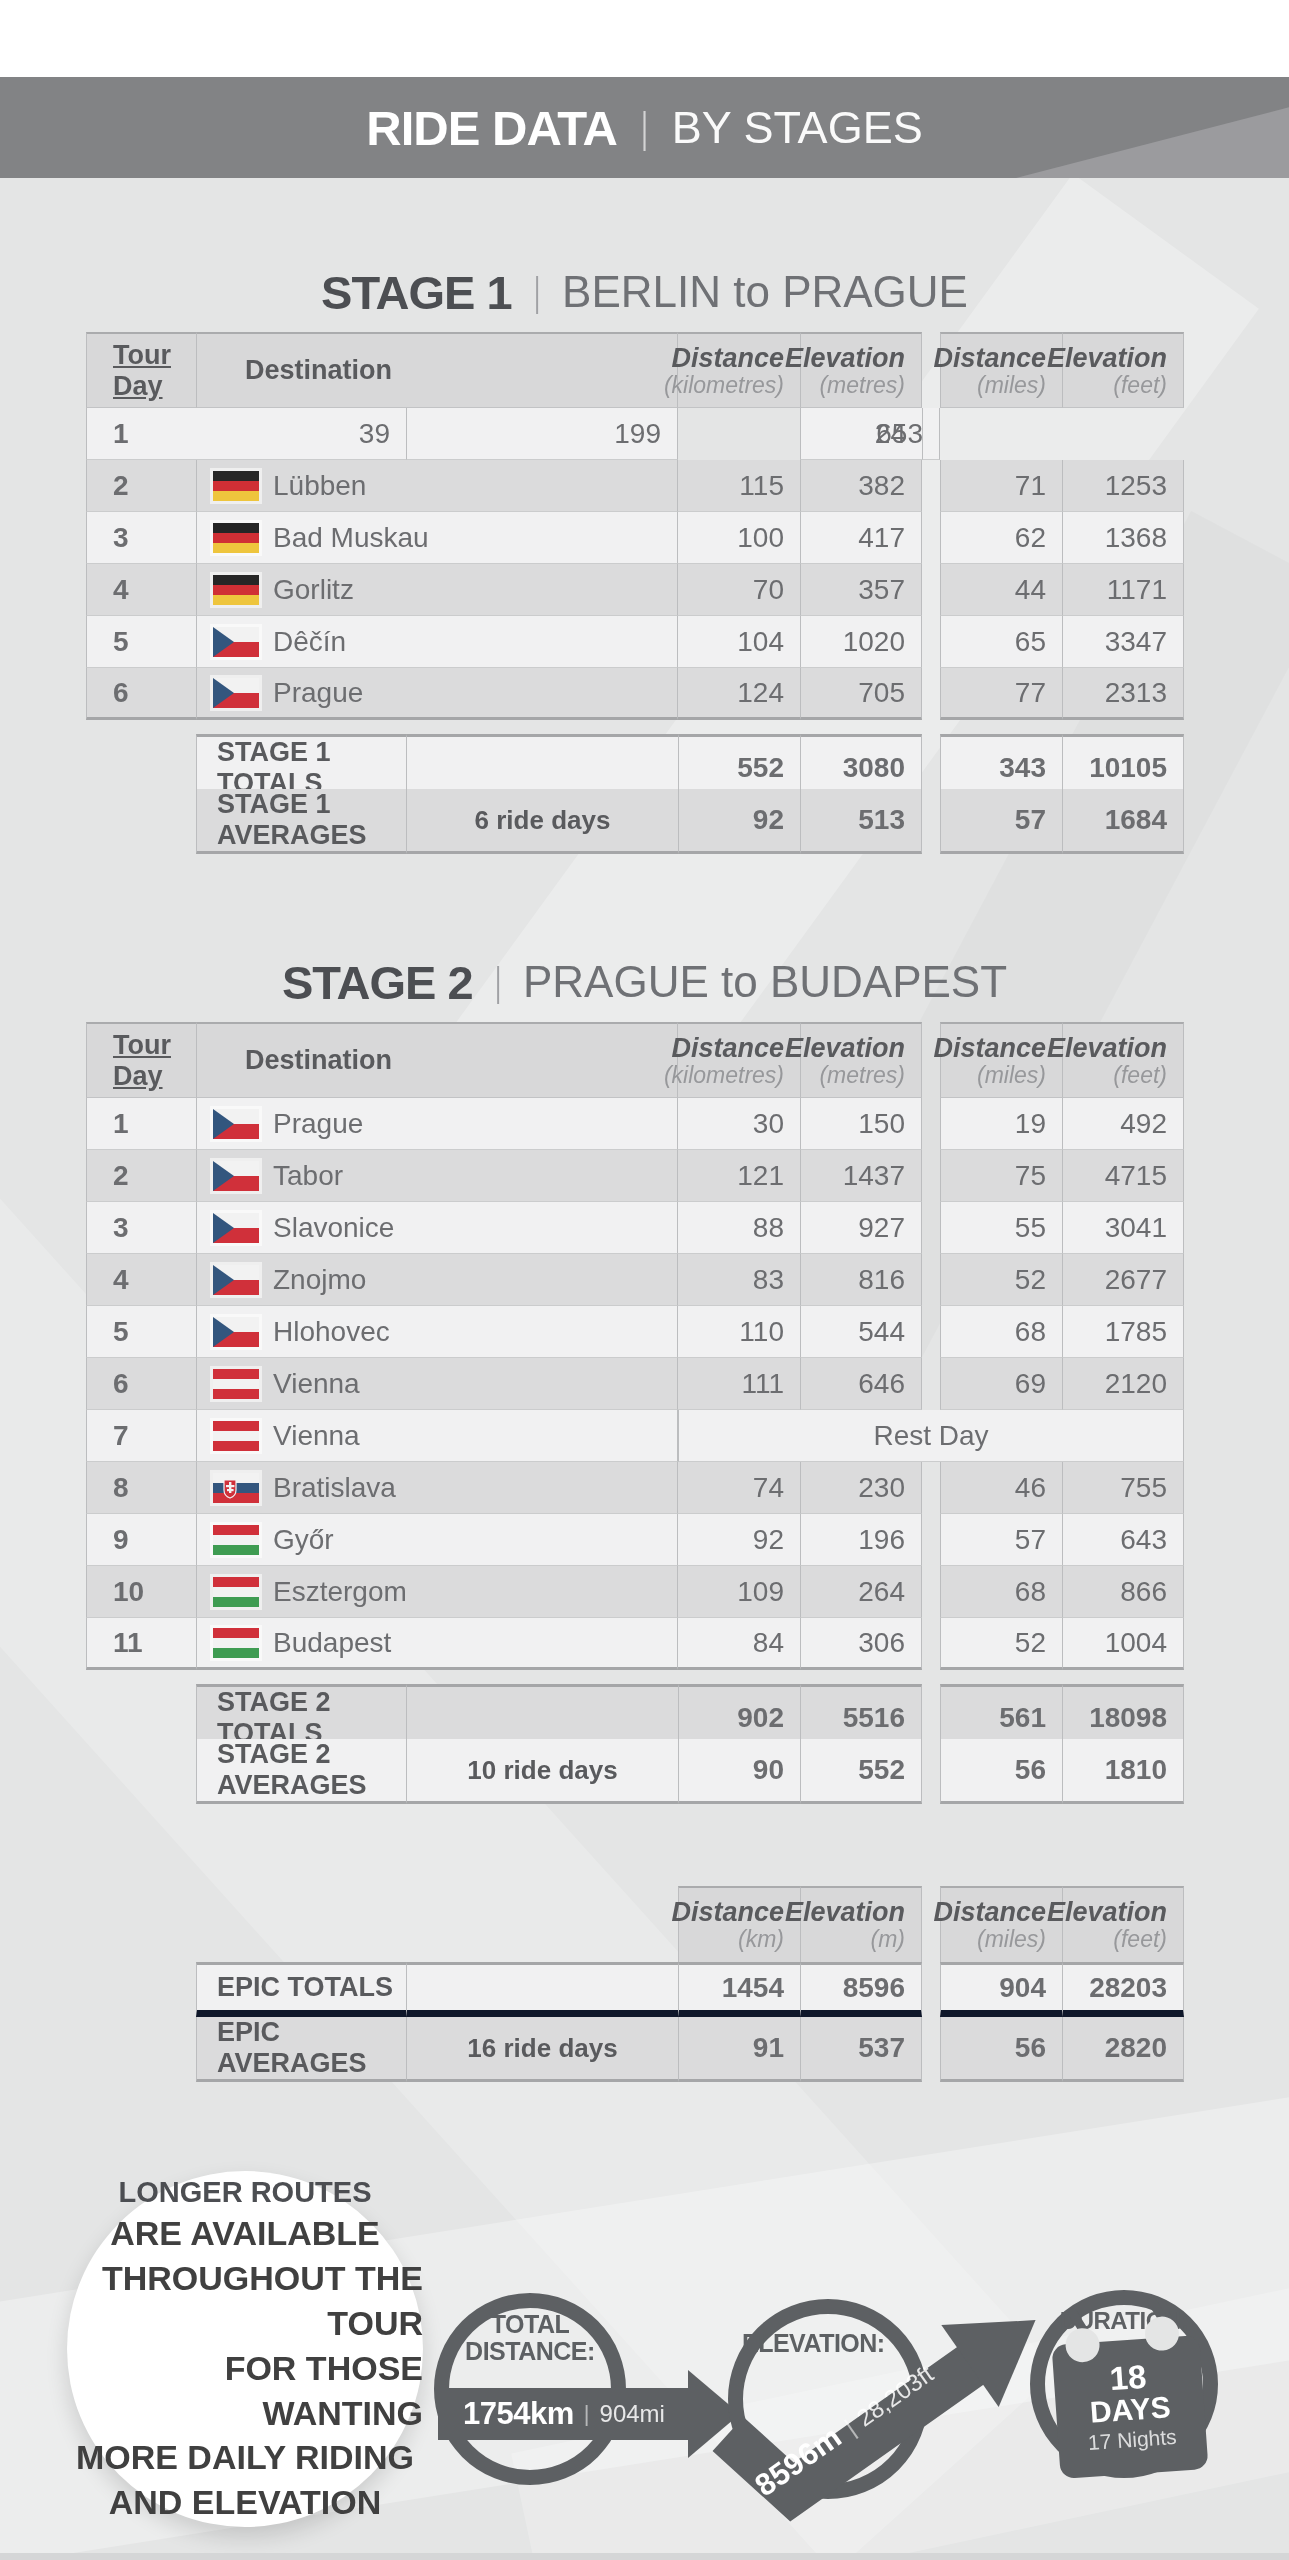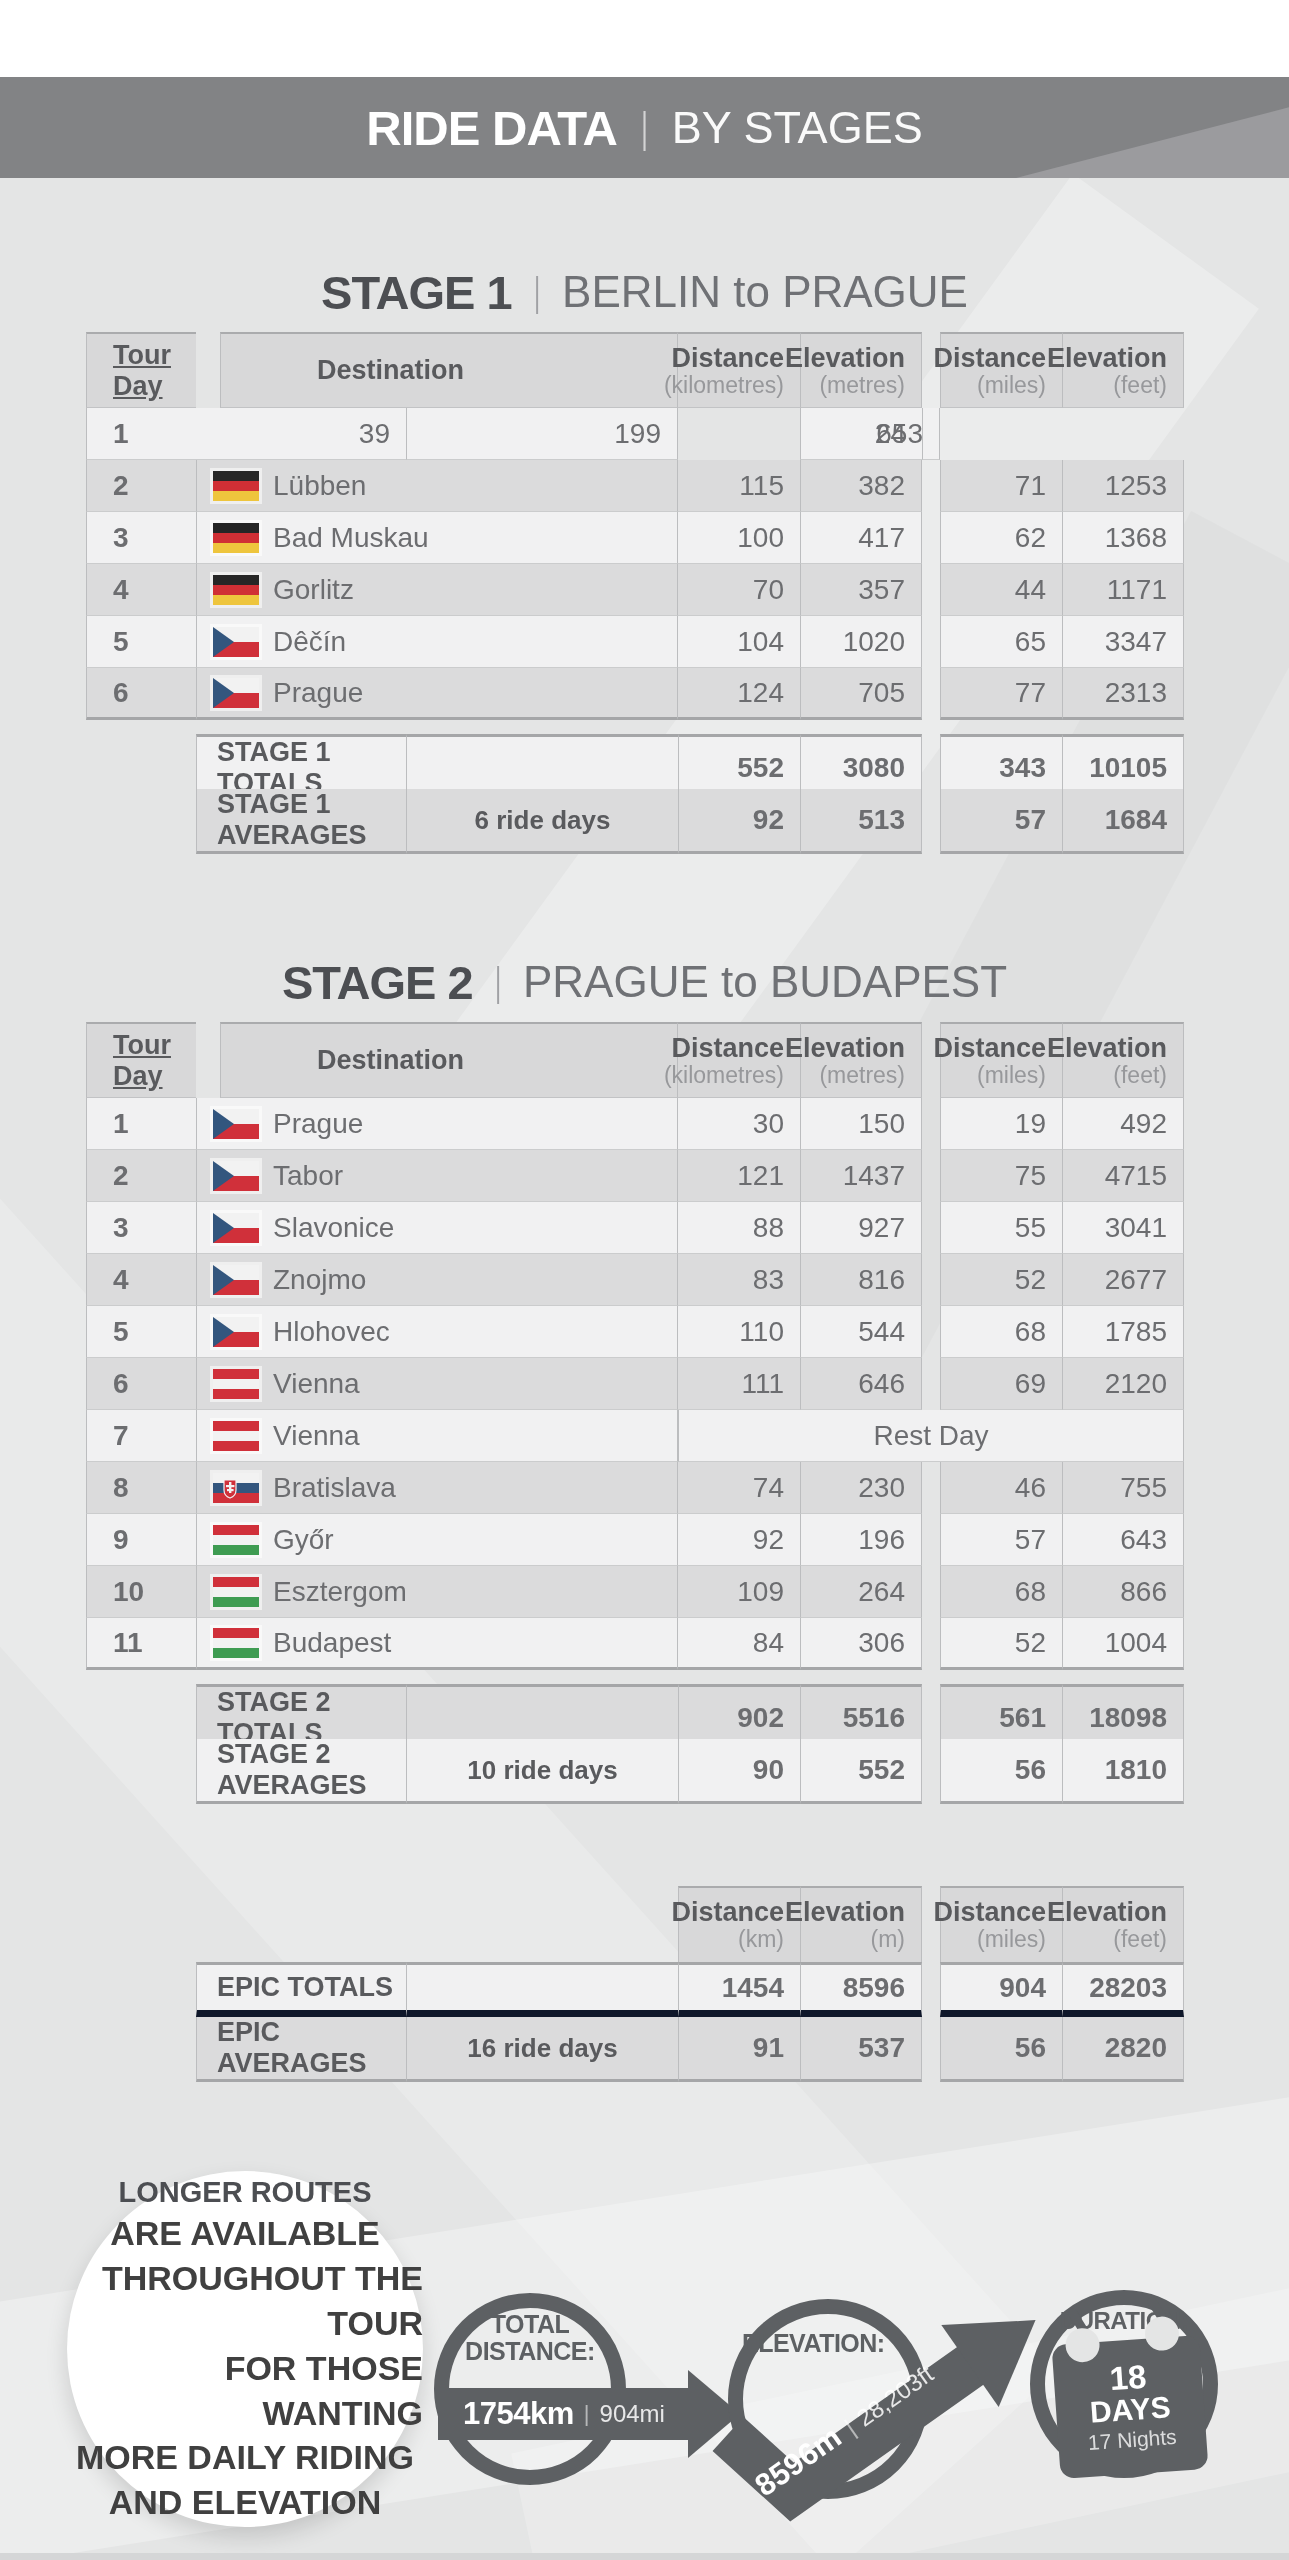--- a/index.html
+++ b/index.html
@@ -46,23 +46,23 @@
   .thead .cell{background:#d8d8d9;border-top:2px solid #aaabad;border-bottom:1px solid #c2c3c5;}
   .trow{height:52px;}
   .trow .cell{border-bottom:1px solid #cbcccd;}
   .trow.last .cell{border-bottom:3px solid #a5a6a8;}
   
   .vl{border-left:1px solid #bcbdbf;}
   .vr{border-right:1px solid #bcbdbf;}
   .hcell{font-weight:bold;color:#595a5d;font-size:27px;}
   .c-day.hcell{justify-content:center;text-decoration:underline;}
   .c-dest{grid-column:2 / 4;padding-left:16px;}
-  .c-dest.hcell{padding-left:96px;margin-left:24px;}
+  .c-dest.hcell{padding-left:48px;}
   .num{justify-content:flex-end;padding-right:16px;}
-  .num.hcell{flex-direction:column;align-items:flex-end;justify-content:center;line-height:1.12;}
+  .num.hcell{flex-direction:column;align-items:flex-end;justify-content:center;line-height:1.12;font-style:italic;}
   .unit{font-weight:400;color:#97989b;font-size:23px;}
   .c-day{padding-left:26px;font-weight:bold;}
   .cityname{margin-left:14px;}
   .rest{grid-column:4 / 9;justify-content:center;}
   
   .block-sep{height:14px;}
   .totalrow{height:55px;}
   .totalrow .cell{font-weight:bold;}
   .totalrow .cell{border-bottom:7px solid #0f172a;}
   .tl .cell.seg{border-top:3px solid #a5a6a8;}

